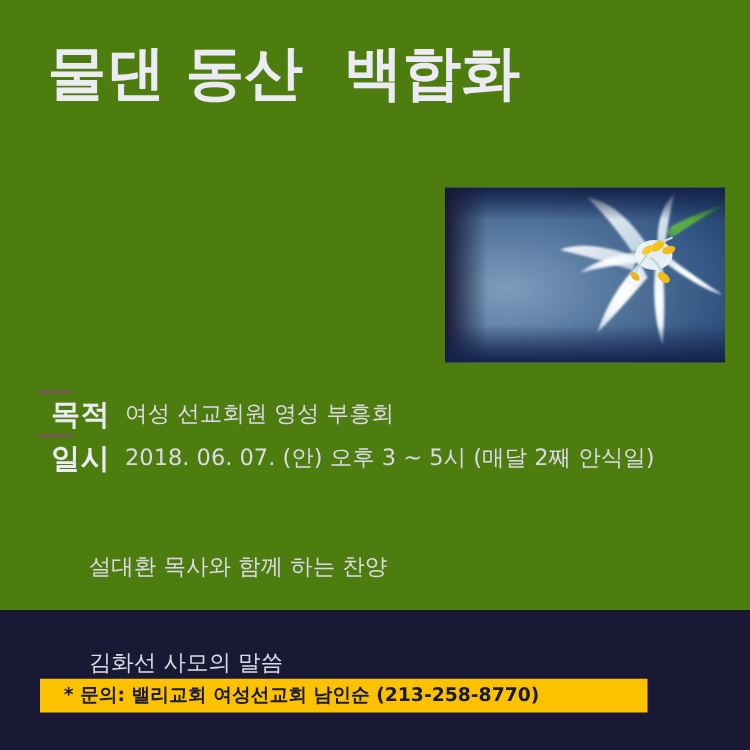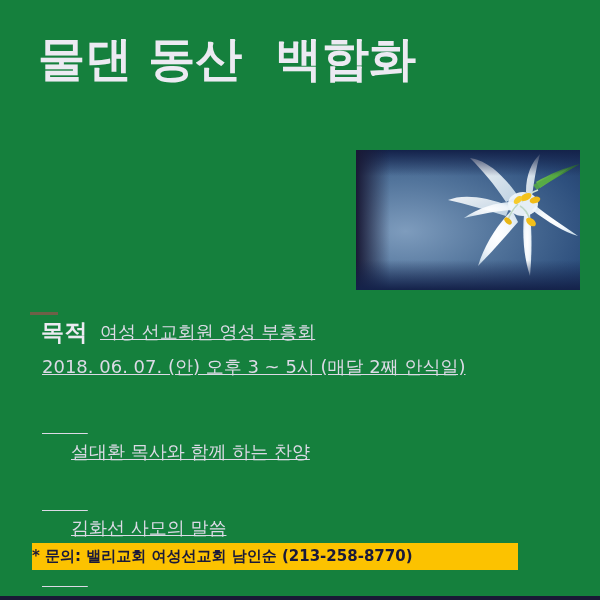--- a/index.html
+++ b/index.html
@@ -11,22 +11,22 @@
     height: 600px;
     background: #191935;
     font-family: "DejaVu Sans", "Liberation Sans", sans-serif;
     overflow: hidden;
     position: relative;
     -webkit-font-smoothing: antialiased;
   }
   .poster {
     position: relative;
     width: 600px;
-    height: 596px;
-    background: #15803d;
+    height: 488px;
+    background: #4d7c0f;
   }
 
   
   .title {
     position: absolute;
     left: 38px;
     top: 34px;
     font-size: 47px;
     font-weight: 700;
     color: #eceaf2;
@@ -118,21 +118,20 @@
     white-space: pre;
   }
   .value {
     margin-left: 12px;
     font-size: 18px;
     font-weight: 400;
     color: #dcdae6;
     line-height: 1.30;
     white-space: pre;
     padding-top: 2px;
-    text-decoration: underline;
   }
   .value .addr {
     font-size: 12.5px;
     color: #cfcddc;
     letter-spacing: 0px;
   }
   .value .line {
     display: block;
     line-height: 1.42;
     margin-left: 29px;
@@ -147,21 +146,21 @@
     width: 486px;
     height: 27px;
     background: #fcc200;
     display: flex;
     align-items: center;
   }
   .footer-banner .ftext {
     font-size: 15px;
     font-weight: 700;
     color: #19193a;
-    padding-left: 0;
+    padding-left: 19px;
     letter-spacing: 0px;
     white-space: pre;
   }
 </style>
 </head>
 <body>
 
 <div class="poster">
 
   <div class="title">물댄 동산  백합화</div>
@@ -226,20 +225,24 @@
 
     <div class="row">
       <div class="label-wrap">
         <div class="tick"></div>
         <div class="label">목적</div>
       </div>
       <div class="value">여성 선교회원 영성 부흥회</div>
     </div>
 
     <div class="row">
+      <div class="label-wrap">
+        <div class="tick"></div>
+        <div class="label">일시</div>
+      </div>
       <div class="value">2018. 06. 07. (안) 오후 3 ~ 5시 (매달 2째 안식일)</div>
     </div>
 
 
     <div class="row row-order">
       <div class="value">
         <span class="line">설대환 목사와 함께 하는 찬양</span>
         <span class="line">김화선 사모의 말씀</span>
         
       </div>

